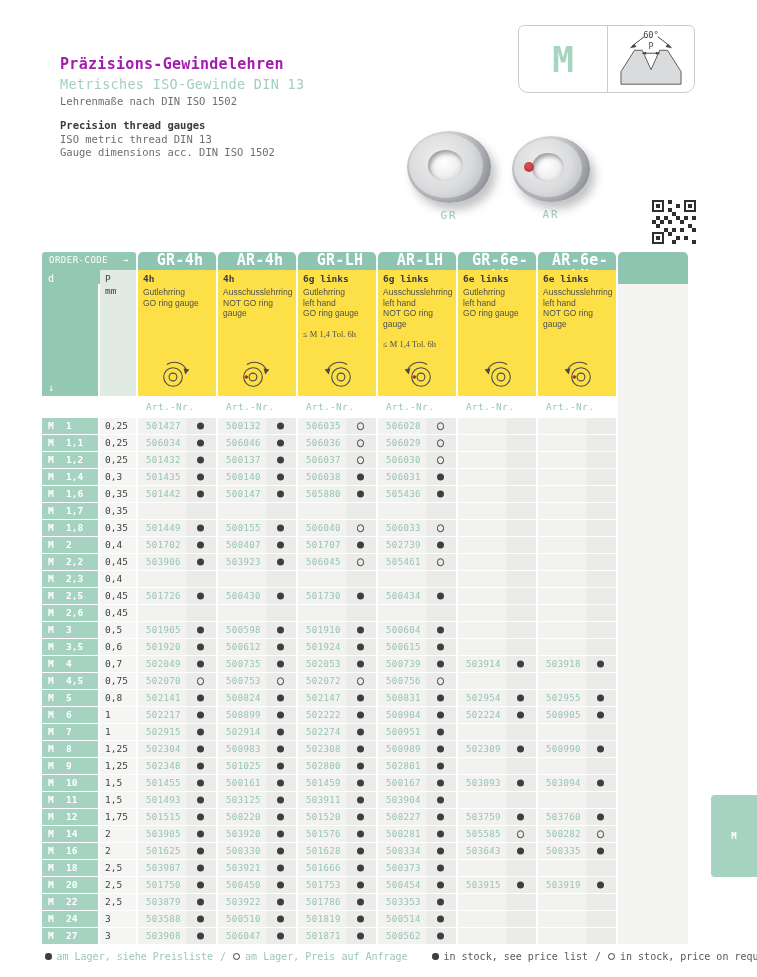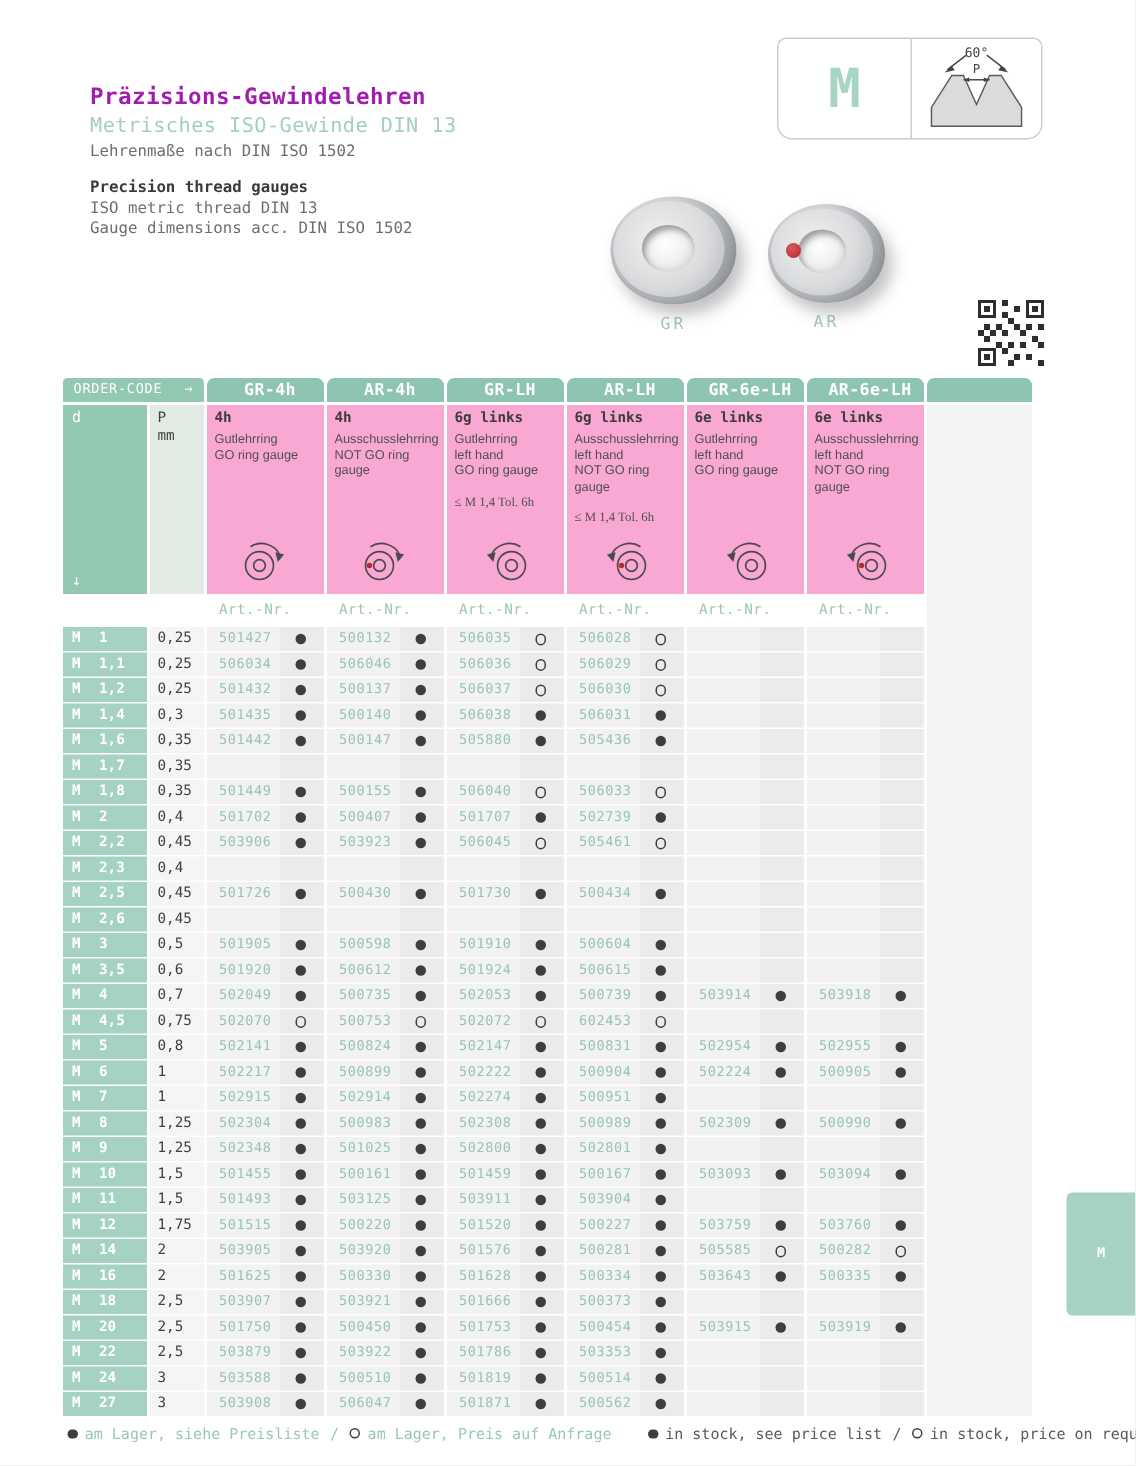--- a/index.html
+++ b/index.html
@@ -38,27 +38,27 @@
      font-size:11px;letter-spacing:2px;}
 
   
   .gauge-table{left:42px;top:252px;width:648px;position:absolute;}
   .tgrid{display:grid;grid-template-columns:56px 36px repeat(6,78px) 70px;column-gap:2px;}
   .filler-panel{position:absolute;left:576px;top:18px;width:70px;height:674px;background:#f3f3f1;}
   .thead-tabs{height:16px;margin-bottom:2px;position:relative;z-index:1;text-align:center;}
   .order-tab{grid-column:1/3;background:#93c8b3;border-radius:3px 3px 0 0;color:#fff;
      display:flex;justify-content:space-between;padding:0 7px;font-size:9px;line-height:16px;letter-spacing:.5px;}
   .tab{background:#8ec5b0;border-radius:5px 5px 0 0;color:#fff;font-weight:bold;
-     font-size:11px;line-height:16px;padding-left:6px;letter-spacing:.3px;}
+     font-size:15px;line-height:16px;padding-left:6px;letter-spacing:.3px;}
   .thead-body{height:126px;margin-bottom:2px;position:relative;z-index:1;}
   .d-cell{background:#93c8b3;position:relative;color:#fff;}
   .d-top{position:absolute;top:3px;left:6px;font-size:10px;}
   .d-arr{position:absolute;bottom:3px;left:6px;font-size:10px;}
   .p-cell{background:#e2ebe3;color:#3f3f3f;padding:3px 0 0 5px;font-size:9.5px;line-height:12px;}
-  .desc{background:#f9a8d4;position:relative;padding:3px 3px 0 5px;box-sizing:border-box;}
+  .desc{background:#fde047;position:relative;padding:3px 3px 0 5px;box-sizing:border-box;}
   .tol{font-size:9.5px;font-weight:bold;color:#3c3c3c;margin-bottom:3px;}
   .dline{font-family:Liberation Sans, sans-serif;font-size:8.5px;color:#4f4f4f;line-height:10.5px;}
   .note{font-family:Liberation Serif, serif;font-size:8.5px;color:#4f4f4f;margin-top:10px;}
   .gicon{position:absolute;bottom:3px;left:0;width:100%;text-align:center;}
   .art-row{height:18px;margin-bottom:2px;position:relative;z-index:1;}
   .art-spacer{grid-column:1/3;}
   .acell{font-size:9.5px;color:#9ac7b6;line-height:18px;padding-left:8px;letter-spacing:.3px;}
   .trow{height:16px;margin-bottom:1px;position:relative;z-index:1;}
   .rlabel{background:#a6d3c1;color:#fff;font-size:9.5px;font-weight:bold;position:relative;line-height:16px;}
   .rlabel .m{position:absolute;left:6px;}
@@ -638,21 +638,21 @@
           </div>
           <div class="dcell">
             <span class="artnum">500753</span>
             <span class="dot o"></span>
           </div>
           <div class="dcell">
             <span class="artnum">502072</span>
             <span class="dot o"></span>
           </div>
           <div class="dcell">
-            <span class="artnum">602453</span>
+            <span class="artnum">500756</span>
             <span class="dot o"></span>
           </div>
           <div class="dcell"></div>
           <div class="dcell"></div>
         </div>
         <div class="tgrid trow">
           <div class="rlabel">
             <span class="m">M</span>
             <span class="sz">5</span>
           </div>

